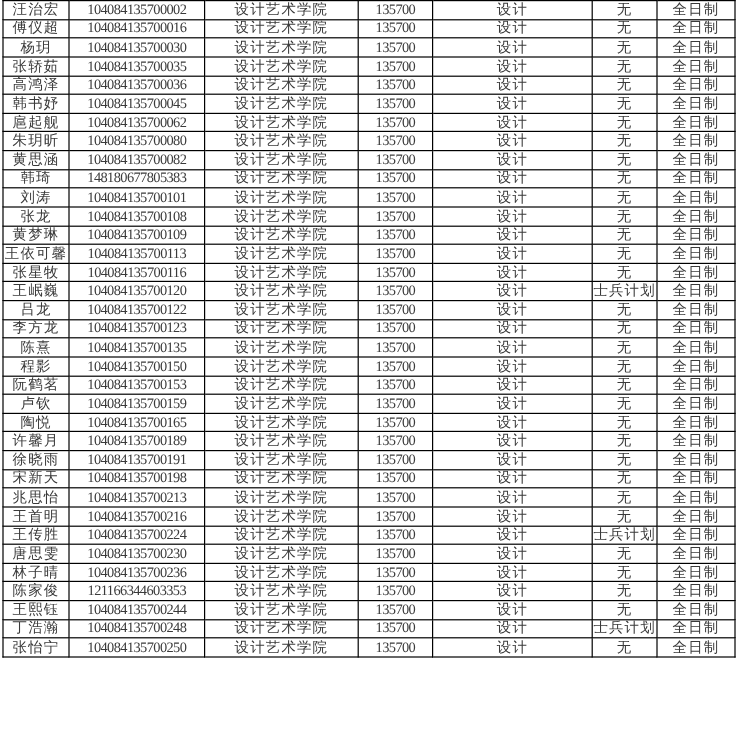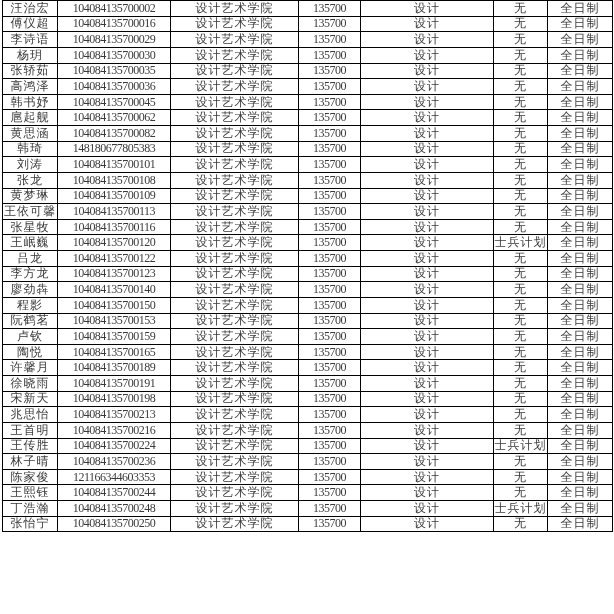--- a/index.html
+++ b/index.html
@@ -74,29 +74,20 @@
         <tr>
           <td class="cjk">傅仪超</td>
           <td class="num">104084135700016</td>
           <td class="cjk">设计艺术学院</td>
           <td class="num">135700</td>
           <td class="cjk">设计</td>
           <td class="cjk">无</td>
           <td class="cjk">全日制</td>
         </tr>
         <tr>
-          <td class="cjk">李诗语</td>
-          <td class="num">104084135700029</td>
-          <td class="cjk">设计艺术学院</td>
-          <td class="num">135700</td>
-          <td class="cjk">设计</td>
-          <td class="cjk">无</td>
-          <td class="cjk">全日制</td>
-        </tr>
-        <tr>
           <td class="cjk">杨玥</td>
           <td class="num">104084135700030</td>
           <td class="cjk">设计艺术学院</td>
           <td class="num">135700</td>
           <td class="cjk">设计</td>
           <td class="cjk">无</td>
           <td class="cjk">全日制</td>
         </tr>
         <tr>
           <td class="cjk">张轿茹</td>
@@ -128,20 +119,29 @@
         <tr>
           <td class="cjk">扈起舰</td>
           <td class="num">104084135700062</td>
           <td class="cjk">设计艺术学院</td>
           <td class="num">135700</td>
           <td class="cjk">设计</td>
           <td class="cjk">无</td>
           <td class="cjk">全日制</td>
         </tr>
         <tr>
+          <td class="cjk">朱玥昕</td>
+          <td class="num">104084135700080</td>
+          <td class="cjk">设计艺术学院</td>
+          <td class="num">135700</td>
+          <td class="cjk">设计</td>
+          <td class="cjk">无</td>
+          <td class="cjk">全日制</td>
+        </tr>
+        <tr>
           <td class="cjk">黄思涵</td>
           <td class="num">104084135700082</td>
           <td class="cjk">设计艺术学院</td>
           <td class="num">135700</td>
           <td class="cjk">设计</td>
           <td class="cjk">无</td>
           <td class="cjk">全日制</td>
         </tr>
         <tr>
           <td class="cjk">韩琦</td>
@@ -218,22 +218,22 @@
         <tr>
           <td class="cjk">李方龙</td>
           <td class="num">104084135700123</td>
           <td class="cjk">设计艺术学院</td>
           <td class="num">135700</td>
           <td class="cjk">设计</td>
           <td class="cjk">无</td>
           <td class="cjk">全日制</td>
         </tr>
         <tr>
-          <td class="cjk">廖劲犇</td>
-          <td class="num">104084135700140</td>
+          <td class="cjk">陈熹</td>
+          <td class="num">104084135700135</td>
           <td class="cjk">设计艺术学院</td>
           <td class="num">135700</td>
           <td class="cjk">设计</td>
           <td class="cjk">无</td>
           <td class="cjk">全日制</td>
         </tr>
         <tr>
           <td class="cjk">程影</td>
           <td class="num">104084135700150</td>
           <td class="cjk">设计艺术学院</td>
@@ -314,20 +314,29 @@
           <td class="cjk">无</td>
           <td class="cjk">全日制</td>
         </tr>
         <tr>
           <td class="cjk">王传胜</td>
           <td class="num">104084135700224</td>
           <td class="cjk">设计艺术学院</td>
           <td class="num">135700</td>
           <td class="cjk">设计</td>
           <td class="cjk">士兵计划</td>
+          <td class="cjk">全日制</td>
+        </tr>
+        <tr>
+          <td class="cjk">唐思雯</td>
+          <td class="num">104084135700230</td>
+          <td class="cjk">设计艺术学院</td>
+          <td class="num">135700</td>
+          <td class="cjk">设计</td>
+          <td class="cjk">无</td>
           <td class="cjk">全日制</td>
         </tr>
         <tr>
           <td class="cjk">林子晴</td>
           <td class="num">104084135700236</td>
           <td class="cjk">设计艺术学院</td>
           <td class="num">135700</td>
           <td class="cjk">设计</td>
           <td class="cjk">无</td>
           <td class="cjk">全日制</td>

